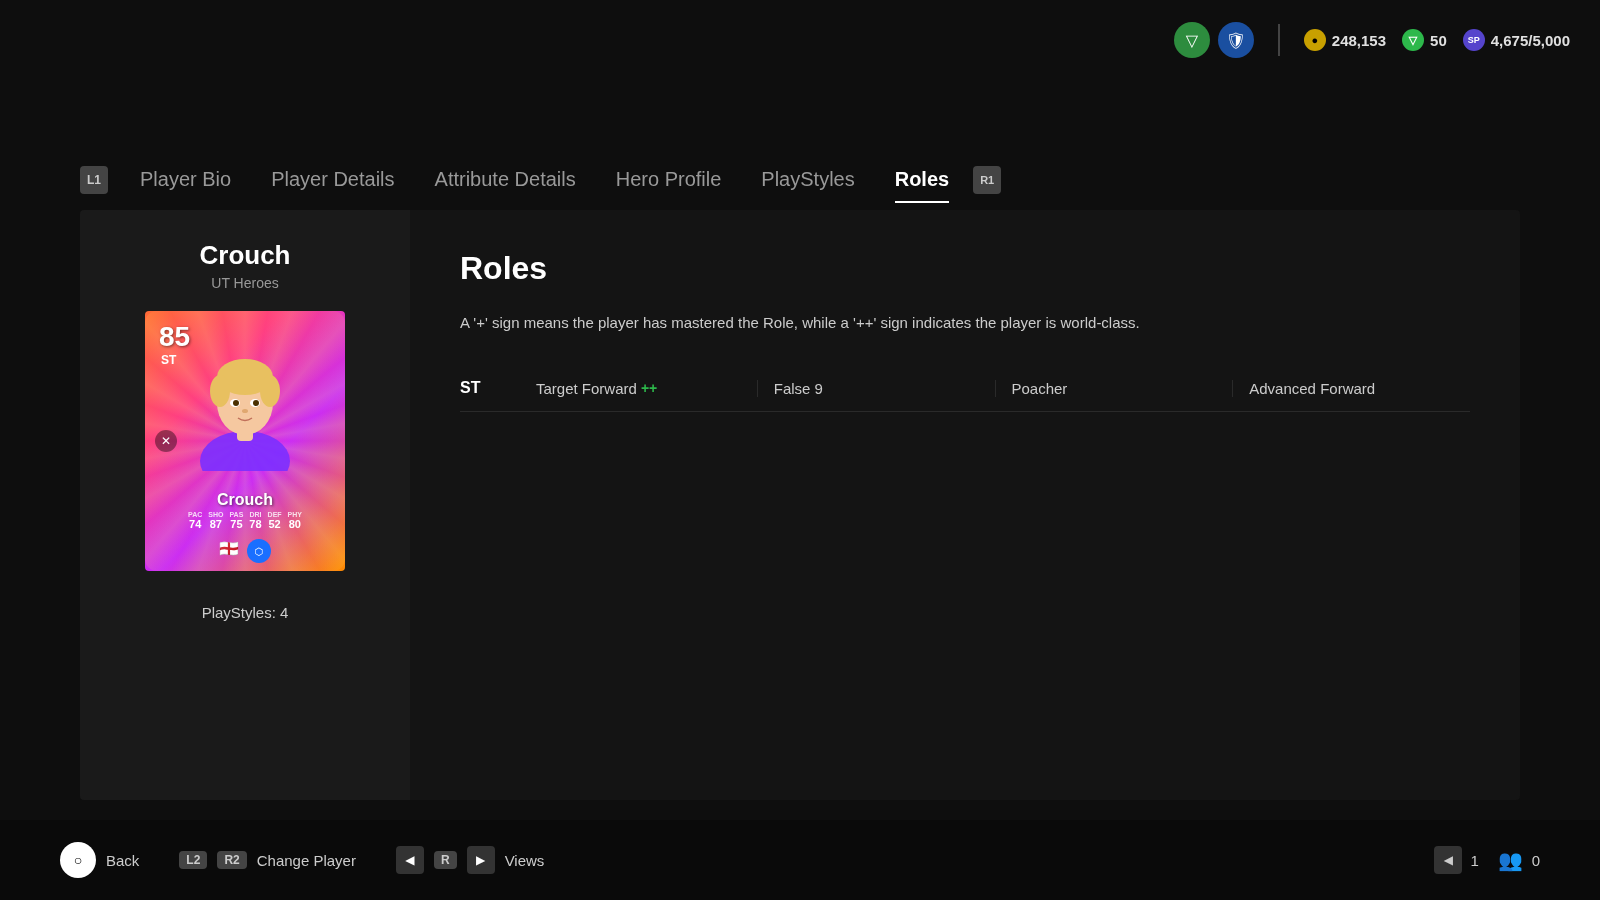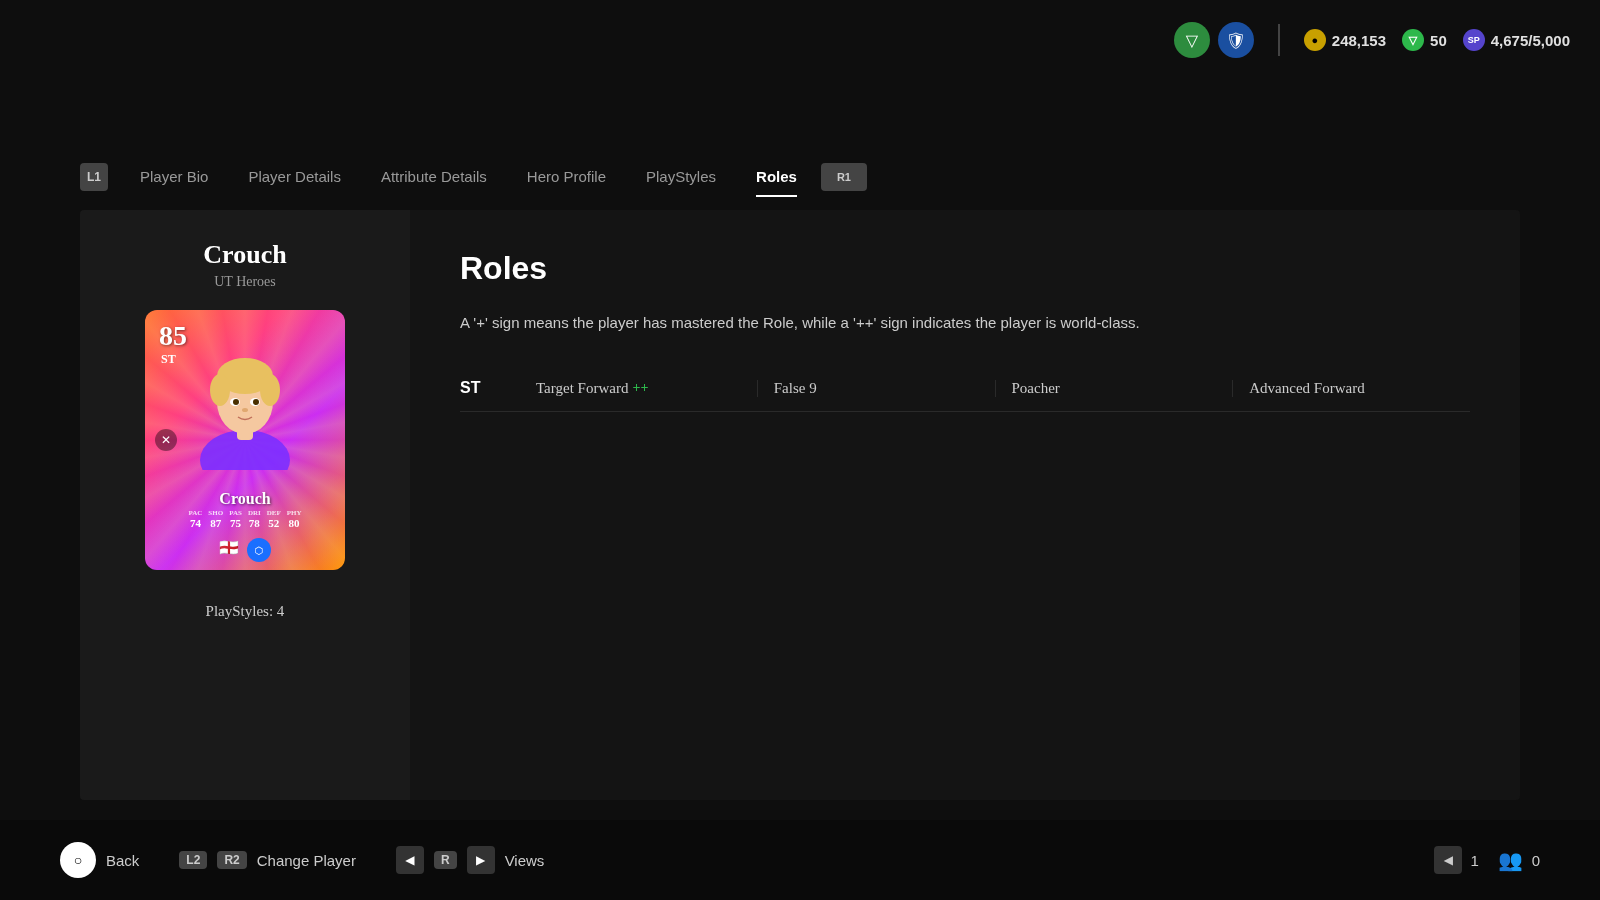--- a/index.html
+++ b/index.html
@@ -86,41 +86,41 @@
       display: flex;
       align-items: center;
       justify-content: center;
       font-size: 12px;
       font-weight: bold;
       color: #ccc;
       margin-right: 12px;
     }
     .nav-tab {
       padding: 8px 20px;
-      font-size: 15px;
+      font-size: 20px;
       color: #999;
       cursor: pointer;
       position: relative;
       white-space: nowrap;
     }
     .nav-tab.active {
       color: #fff;
       font-weight: bold;
     }
     .nav-tab.active::after {
       content: '';
       position: absolute;
       bottom: -4px;
       left: 20px;
       right: 20px;
       height: 2px;
       background: #fff;
     }
     .nav-tab-badge-right {
-      width: 46px;
+      width: 28px;
       height: 28px;
       background: #444;
       border-radius: 4px;
       display: flex;
       align-items: center;
       justify-content: center;
       font-size: 11px;
       font-weight: bold;
       color: #ccc;
       margin-left: 4px;
@@ -140,21 +140,20 @@
     
     .left-panel {
       width: 330px;
       background: #1a1a1a;
       border-radius: 4px 0 0 4px;
       display: flex;
       flex-direction: column;
       align-items: center;
       padding: 30px 20px 20px;
       flex-shrink: 0;
-      font-family: Liberation Serif, serif;
     }
     .player-name {
       font-size: 26px;
       font-weight: bold;
       color: #fff;
       margin-bottom: 4px;
     }
     .player-team {
       font-size: 14px;
       color: #999;
@@ -164,21 +163,21 @@
     
     .player-card {
       width: 200px;
       height: 260px;
       position: relative;
       margin-bottom: 30px;
     }
     .card-bg {
       width: 100%;
       height: 100%;
-      border-radius: 12px;
+      border-radius: 4px;
       background: linear-gradient(135deg, #ff6b35 0%, #ff3d88 30%, #c92aff 60%, #ff8c00 100%);
       position: relative;
       overflow: hidden;
       display: flex;
       flex-direction: column;
       align-items: center;
     }
     .card-rays {
       position: absolute;
       top: 0; left: 0; right: 0; bottom: 0;
@@ -342,21 +341,20 @@
     }
     .role-entry {
       flex: 1;
       font-size: 15px;
       color: #ccc;
       display: flex;
       align-items: center;
       gap: 4px;
       border-right: 1px solid #2a2a2a;
       padding: 0 16px;
-      font-family: Liberation Serif, serif;
     }
     .role-entry:last-child {
       border-right: none;
     }
     .role-plus {
       color: #2db84b;
       font-weight: bold;
       font-size: 14px;
     }
 

